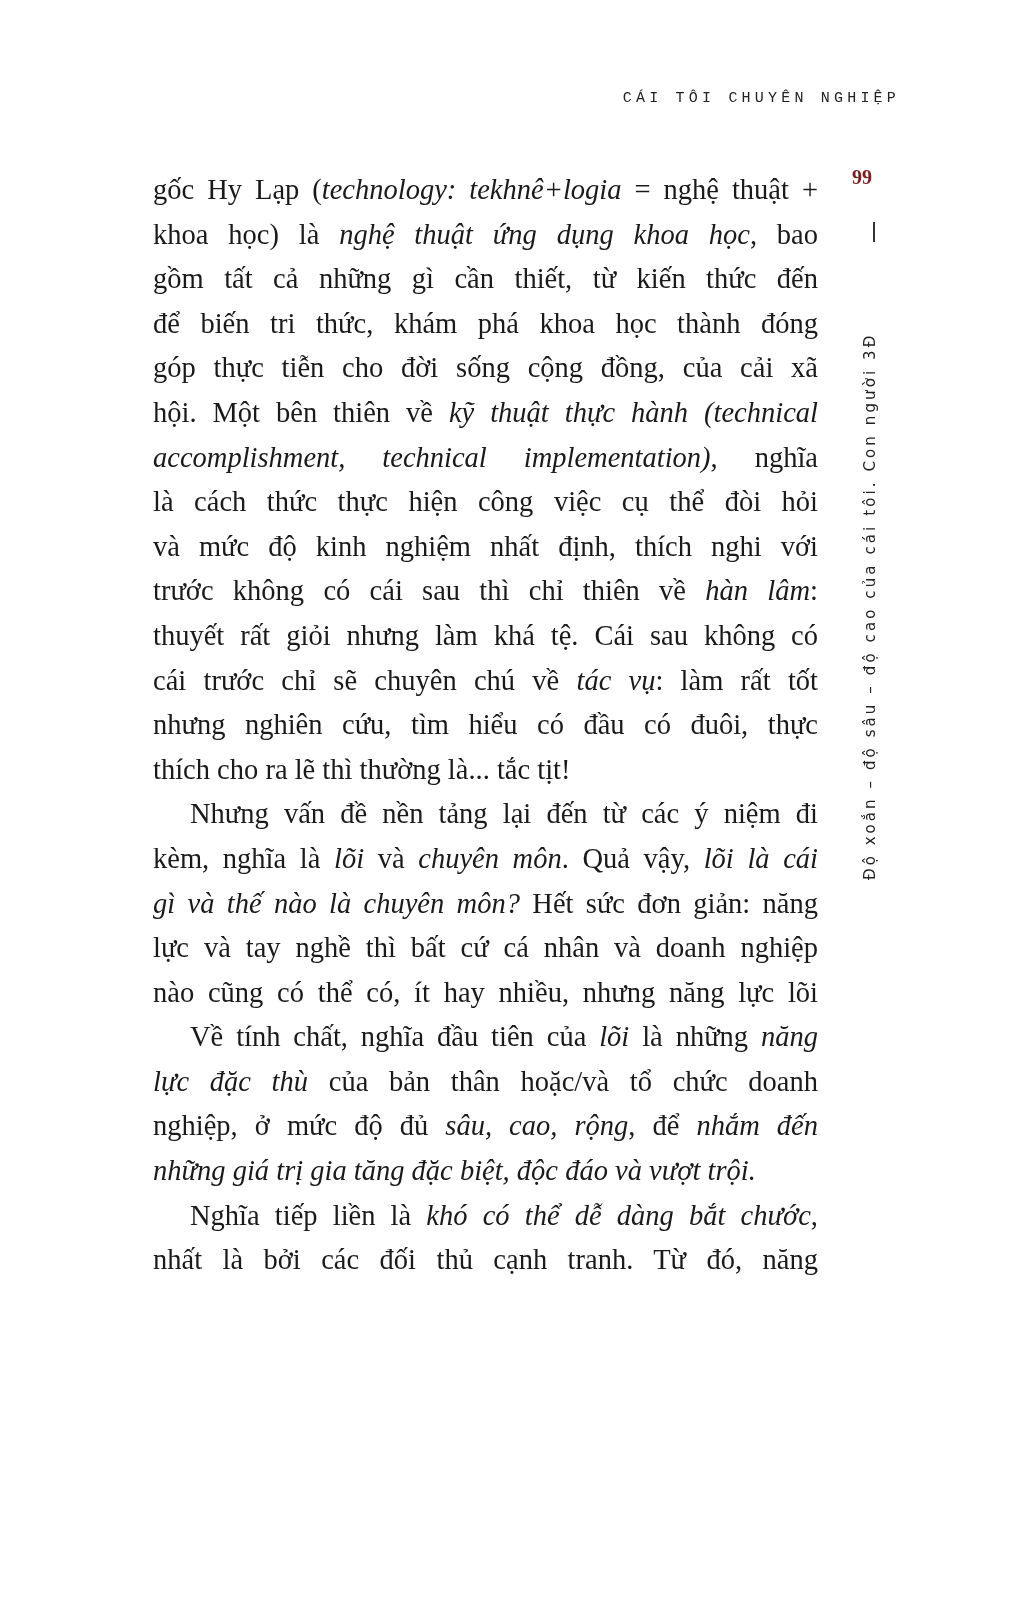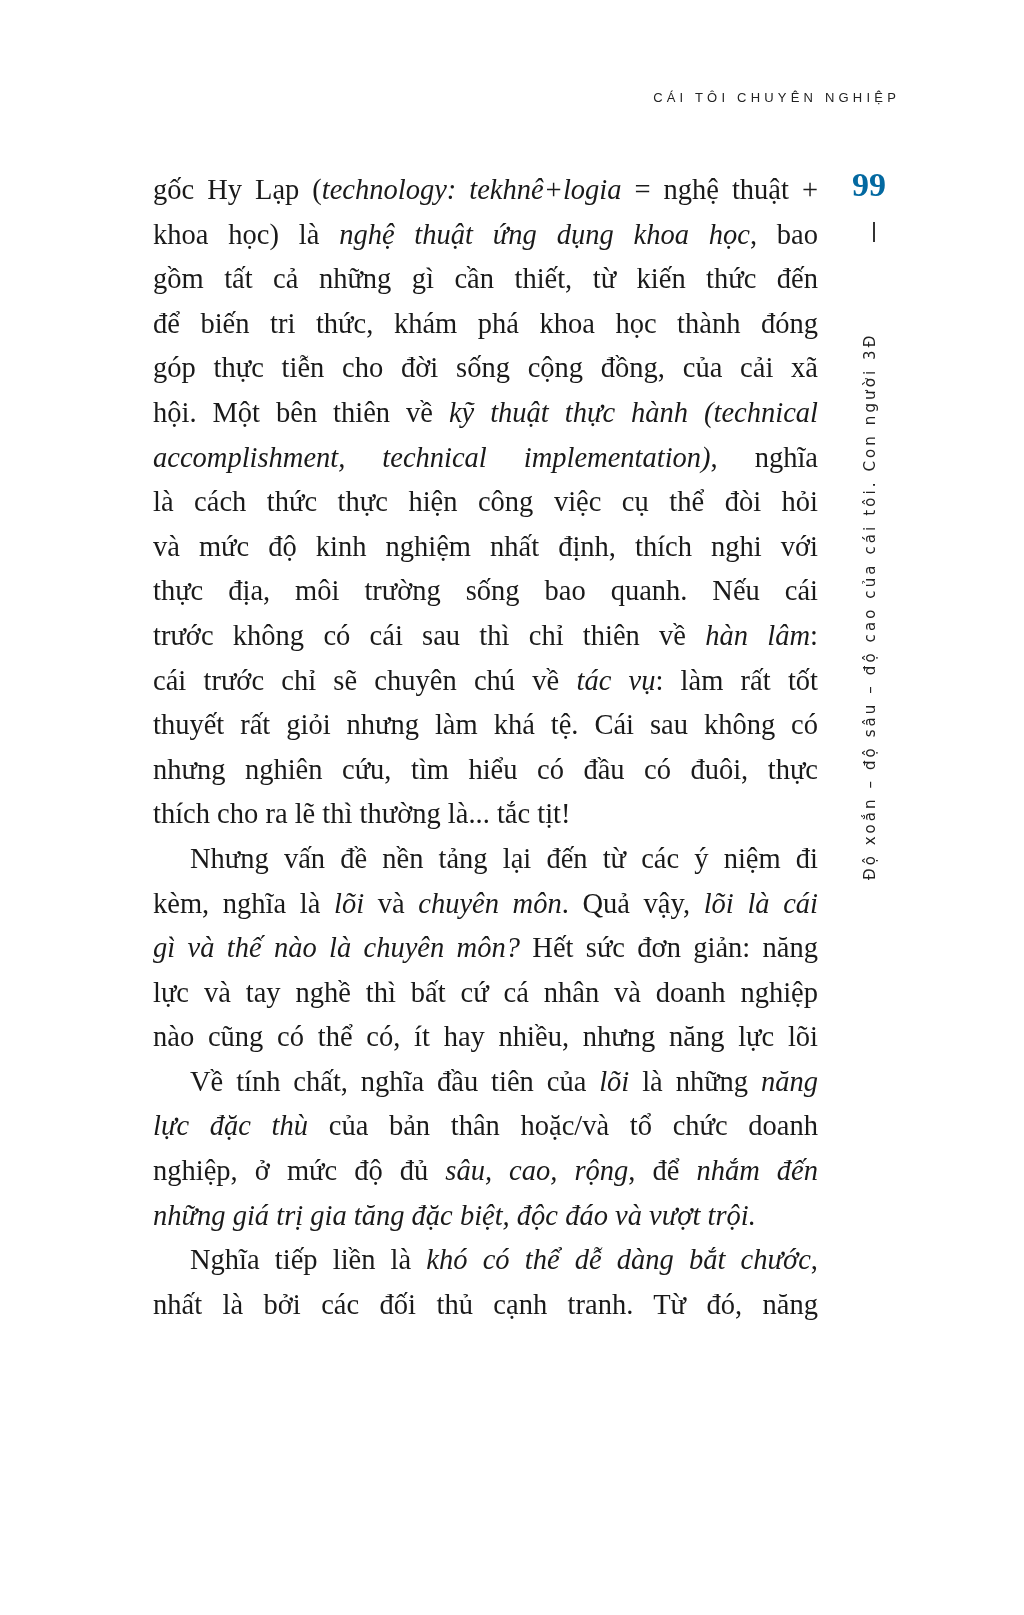--- a/index.html
+++ b/index.html
@@ -1,24 +1,24 @@
 <!DOCTYPE html>
 <html><head>
 <meta charset="utf-8">
 <style>
   html, body { margin:0; padding:0; background:#ffffff; }
   body { width:1024px; height:1615px; position:relative; overflow:hidden; color:#1a1a1a; }
   .running-head {
     position:absolute; top:90px; right:124px;
-    font-family:Liberation Sans, sans-serif; font-size:13px; letter-spacing:4.2px;
+    font-family:Liberation Mono, monospace; font-size:15px; letter-spacing:4.2px;
     color:#222;
   }
   .page-number {
     position:absolute; top:166px; left:852px;
-    font-family:"Liberation Serif", serif; font-weight:bold; font-size:34px; color:#0369a1;
+    font-family:"Liberation Serif", serif; font-weight:bold; font-size:20px; color:#7f1d1d;
   }
   .side-dash {
     position:absolute; left:873px; top:222px; width:2px; height:20px; background:#333;
   }
   .side-title {
     position:absolute; left:861px; top:880px;
     transform-origin:0 0; transform:rotate(-90deg);
     font-family:"DejaVu Sans", sans-serif; font-size:15px; letter-spacing:3.1px;
     color:#222; white-space:nowrap;
   }
@@ -45,24 +45,23 @@
 <div class="body-text" id="body-text">
     <div class="line"><span>gốc Hy Lạp (</span><i>technology: tekhnê+logia</i><span> = nghệ thuật +</span></div>
     <div class="line"><span>khoa học) là </span><i>nghệ thuật ứng dụng khoa học</i><span>, bao</span></div>
     <div class="line"><span>gồm tất cả những gì cần thiết, từ kiến thức đến</span></div>
     <div class="line"><span>để biến tri thức, khám phá khoa học thành đóng</span></div>
     <div class="line"><span>góp thực tiễn cho đời sống cộng đồng, của cải xã</span></div>
     <div class="line"><span>hội. Một bên thiên về </span><i>kỹ thuật thực hành (technical</i></div>
     <div class="line"><i>accomplishment, technical implementation)</i><span>, nghĩa</span></div>
     <div class="line"><span>là cách thức thực hiện công việc cụ thể đòi hỏi</span></div>
     <div class="line"><span>và mức độ kinh nghiệm nhất định, thích nghi với</span></div>
-    <div class="line"><span>thực địa, môi trường sống bao quanh. Nếu cái</span></div>
     <div class="line"><span>trước không có cái sau thì chỉ thiên về </span><i>hàn lâm</i><span>:</span></div>
+    <div class="line"><span>thuyết rất giỏi nhưng làm khá tệ. Cái sau không có</span></div>
     <div class="line"><span>cái trước chỉ sẽ chuyên chú về </span><i>tác vụ</i><span>: làm rất tốt</span></div>
-    <div class="line"><span>thuyết rất giỏi nhưng làm khá tệ. Cái sau không có</span></div>
     <div class="line"><span>nhưng nghiên cứu, tìm hiểu có đầu có đuôi, thực</span></div>
     <div class="line last"><span>thích cho ra lẽ thì thường là... tắc tịt!</span></div>
     <div class="line indent"><span>Nhưng vấn đề nền tảng lại đến từ các ý niệm đi</span></div>
     <div class="line"><span>kèm, nghĩa là </span><i>lõi</i><span> và </span><i>chuyên môn</i><span>. Quả vậy, </span><i>lõi là cái</i></div>
     <div class="line"><i>gì và thế nào là chuyên môn?</i><span> Hết sức đơn giản: năng</span></div>
     <div class="line"><span>lực và tay nghề thì bất cứ cá nhân và doanh nghiệp</span></div>
     <div class="line"><span>nào cũng có thể có, ít hay nhiều, nhưng năng lực lõi</span></div>
     <div class="line indent"><span>Về tính chất, nghĩa đầu tiên của </span><i>lõi</i><span> là những </span><i>năng</i></div>
     <div class="line"><i>lực đặc thù</i><span> của bản thân hoặc/và tổ chức doanh</span></div>
     <div class="line"><span>nghiệp, ở mức độ đủ </span><i>sâu, cao, rộng</i><span>, để </span><i>nhắm đến</i></div>

